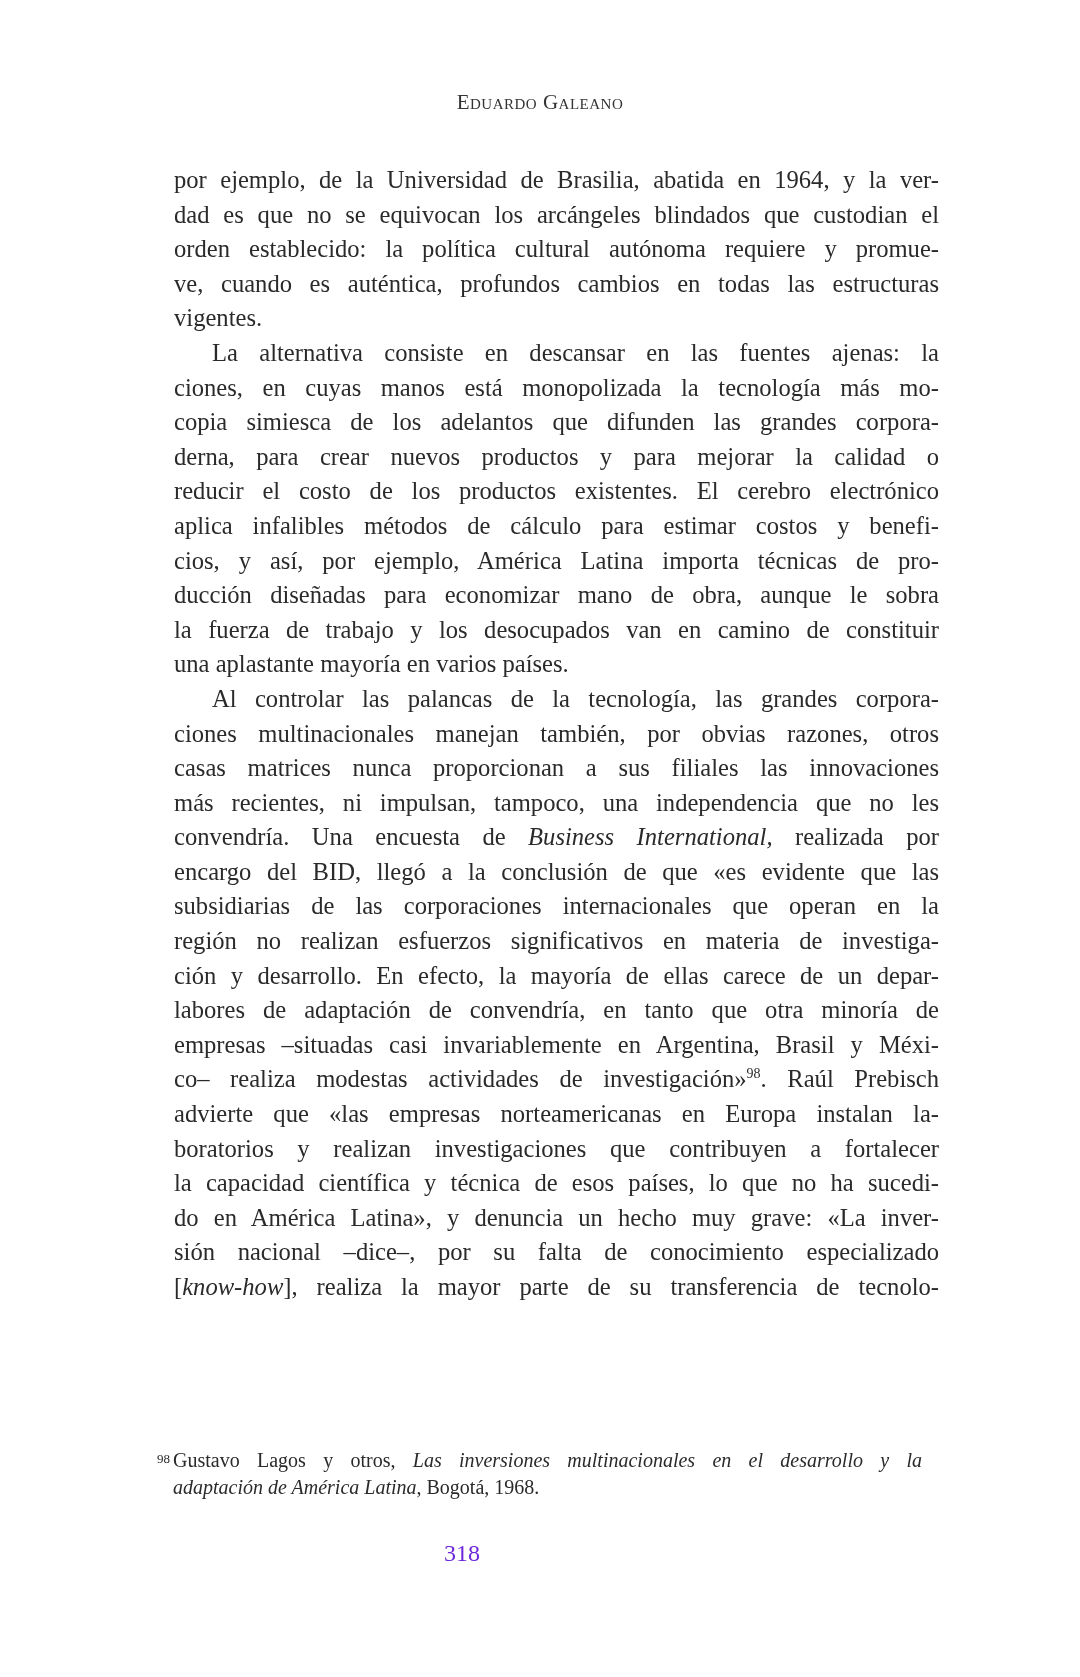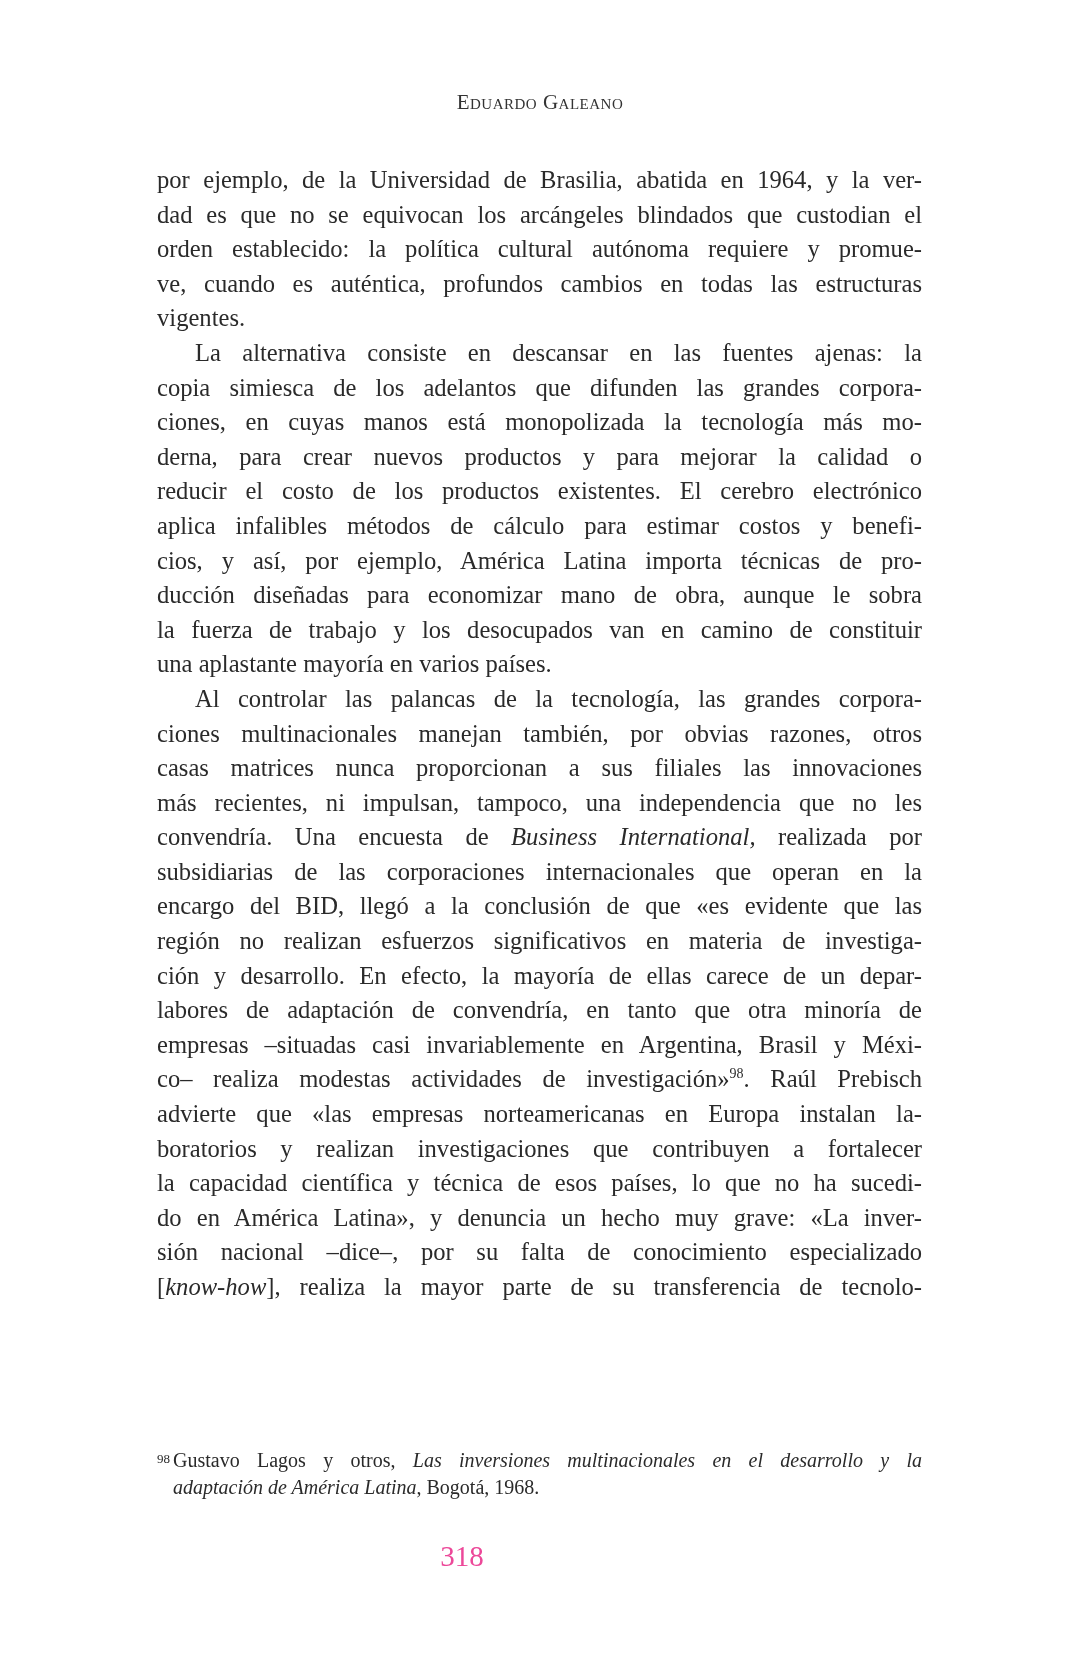--- a/index.html
+++ b/index.html
@@ -1,63 +1,63 @@
 <!DOCTYPE html>
 <html><head>
   <meta charset="utf-8">
   <style>
     html, body { margin: 0; padding: 0; background: #ffffff; }
     body { width: 1080px; height: 1677px; position: relative; overflow: hidden; color: #2a2a2a; font-family: "Liberation Serif", "DejaVu Serif", serif; }
     .header { position: absolute; top: 90px; left: 0; width: 1080px; text-align: center; font-size: 21px; letter-spacing: 0.5px; font-variant: small-caps; color: #333; }
-    .body-text { position: absolute; top: 163px; left: 157px; width: 765px; font-size: 24.6px; line-height: 34.6px; text-align: justify; }
+    .body-text { position: absolute; top: 163px; left: 174px; width: 765px; font-size: 24.6px; line-height: 34.6px; text-align: justify; }
     .body-text p { margin: 0; }
     .body-text .line { display: block; text-align: justify; text-align-last: justify; white-space: nowrap; }
     .body-text .line.last { text-align-last: left; }
     sup { font-size: 14px; line-height: 0; vertical-align: super; }
     .footnote { position: absolute; top: 1447px; left: 157px; width: 765px; font-size: 20px; line-height: 27px; }
     .fn-num { position: absolute; left: 0; top: -2px; font-size: 13px; }
     .fn-text { margin-left: 16px; text-align: justify; }
     .fn-text .line { display: block; text-align-last: justify; white-space: nowrap; }
     .fn-text .line.last { text-align-last: left; }
-    .page-number { position: absolute; top: 1540px; left: 0; width: 924px; text-align: center; font-size: 29px; color: #ec4899; }
+    .page-number { position: absolute; top: 1540px; left: 0; width: 924px; text-align: center; font-size: 24px; color: #6d28d9; }
     i { font-style: italic; font-family: Liberation Serif, serif; }
   </style>
 </head>
 <body>
 
 <div class="header">Eduardo Galeano</div>
 
 <div class="body-text">
   <p>
     <span class="line">por ejemplo, de la Universidad de Brasilia, abatida en 1964, y la ver-</span>
     <span class="line">dad es que no se equivocan los arcángeles blindados que custodian el</span>
     <span class="line">orden establecido: la política cultural autónoma requiere y promue-</span>
     <span class="line">ve, cuando es auténtica, profundos cambios en todas las estructuras</span>
     <span class="line last">vigentes.</span>
   </p>
   <p>
     <span class="line" style="padding-left:38px">La alternativa consiste en descansar en las fuentes ajenas: la</span>
+    <span class="line">ciones, en cuyas manos está monopolizada la tecnología más mo-</span>
     <span class="line">copia simiesca de los adelantos que difunden las grandes corpora-</span>
-    <span class="line">ciones, en cuyas manos está monopolizada la tecnología más mo-</span>
     <span class="line">derna, para crear nuevos productos y para mejorar la calidad o</span>
     <span class="line">reducir el costo de los productos existentes. El cerebro electrónico</span>
     <span class="line">aplica infalibles métodos de cálculo para estimar costos y benefi-</span>
     <span class="line">cios, y así, por ejemplo, América Latina importa técnicas de pro-</span>
     <span class="line">ducción diseñadas para economizar mano de obra, aunque le sobra</span>
     <span class="line">la fuerza de trabajo y los desocupados van en camino de constituir</span>
     <span class="line last">una aplastante mayoría en varios países.</span>
   </p>
   <p>
     <span class="line" style="padding-left:38px">Al controlar las palancas de la tecnología, las grandes corpora-</span>
     <span class="line">ciones multinacionales manejan también, por obvias razones, otros</span>
     <span class="line">casas matrices nunca proporcionan a sus filiales las innovaciones</span>
     <span class="line">más recientes, ni impulsan, tampoco, una independencia que no les</span>
     <span class="line"><span>convendría. Una encuesta de </span><i>Business International,</i><span> realizada por</span></span>
+    <span class="line">encargo del BID, llegó a la conclusión de que «es evidente que las</span>
     <span class="line">subsidiarias de las corporaciones internacionales que operan en la</span>
-    <span class="line">encargo del BID, llegó a la conclusión de que «es evidente que las</span>
     <span class="line">región no realizan esfuerzos significativos en materia de investiga-</span>
     <span class="line">ción y desarrollo. En efecto, la mayoría de ellas carece de un depar-</span>
     <span class="line">labores de adaptación de convendría, en tanto que otra minoría de</span>
     <span class="line">empresas –situadas casi invariablemente en Argentina, Brasil y Méxi-</span>
     <span class="line"><span>co– realiza modestas actividades de investigación»</span><sup>98</sup><span>. Raúl Prebisch</span></span>
     <span class="line">advierte que «las empresas norteamericanas en Europa instalan la-</span>
     <span class="line">boratorios y realizan investigaciones que contribuyen a fortalecer</span>
     <span class="line">la capacidad científica y técnica de esos países, lo que no ha sucedi-</span>
     <span class="line">do en América Latina», y denuncia un hecho muy grave: «La inver-</span>
     <span class="line">sión nacional –dice–, por su falta de conocimiento especializado</span>

